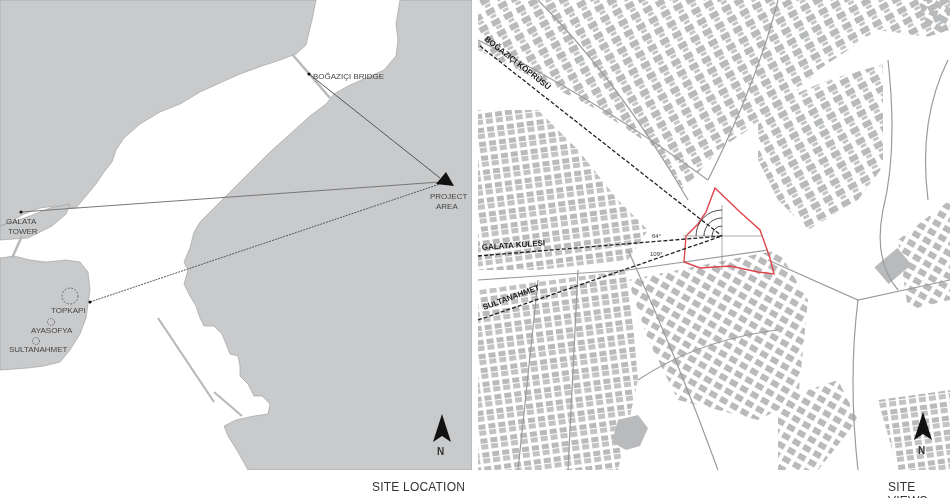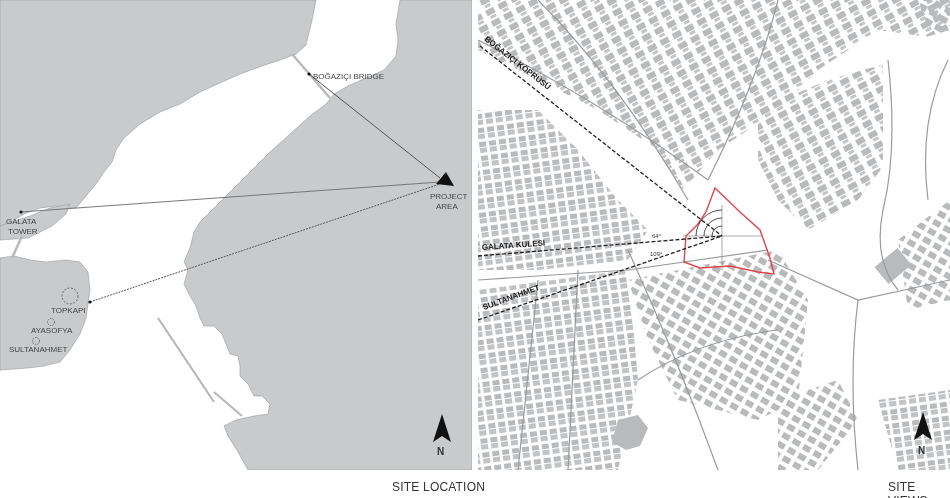--- a/index.html
+++ b/index.html
@@ -2,21 +2,21 @@
 <html><head>
 <meta charset="utf-8">
 <style>
   html, body { margin:0; padding:0; background:#ffffff; }
   body { width:950px; height:498px; position:relative; overflow:hidden; font-family:"Liberation Sans", sans-serif; }
   .panel { position:absolute; top:0; height:470px; overflow:hidden; }
   #left-panel { left:0; width:472px; background:#ffffff; }
   #right-panel { left:478px; width:472px; background:#ffffff; }
   svg { display:block; }
   .caption { position:absolute; top:480px; font-size:12px; color:#333; letter-spacing:0.2px; text-transform:uppercase; }
-  #cap-left { left:392px; }
+  #cap-left { left:372px; }
   #cap-right { left:888px; }
   .lbl { font-family:"Liberation Sans", sans-serif; fill:#444; font-size:8px; }
   .rlbl { font-family:"Liberation Sans", sans-serif; fill:#222; font-size:8px; font-weight:bold; }
 </style>
 </head>
 <body>
 
 <div id="left-panel" class="panel">
   <svg width="472" height="470" viewBox="0 0 472 470">
 

